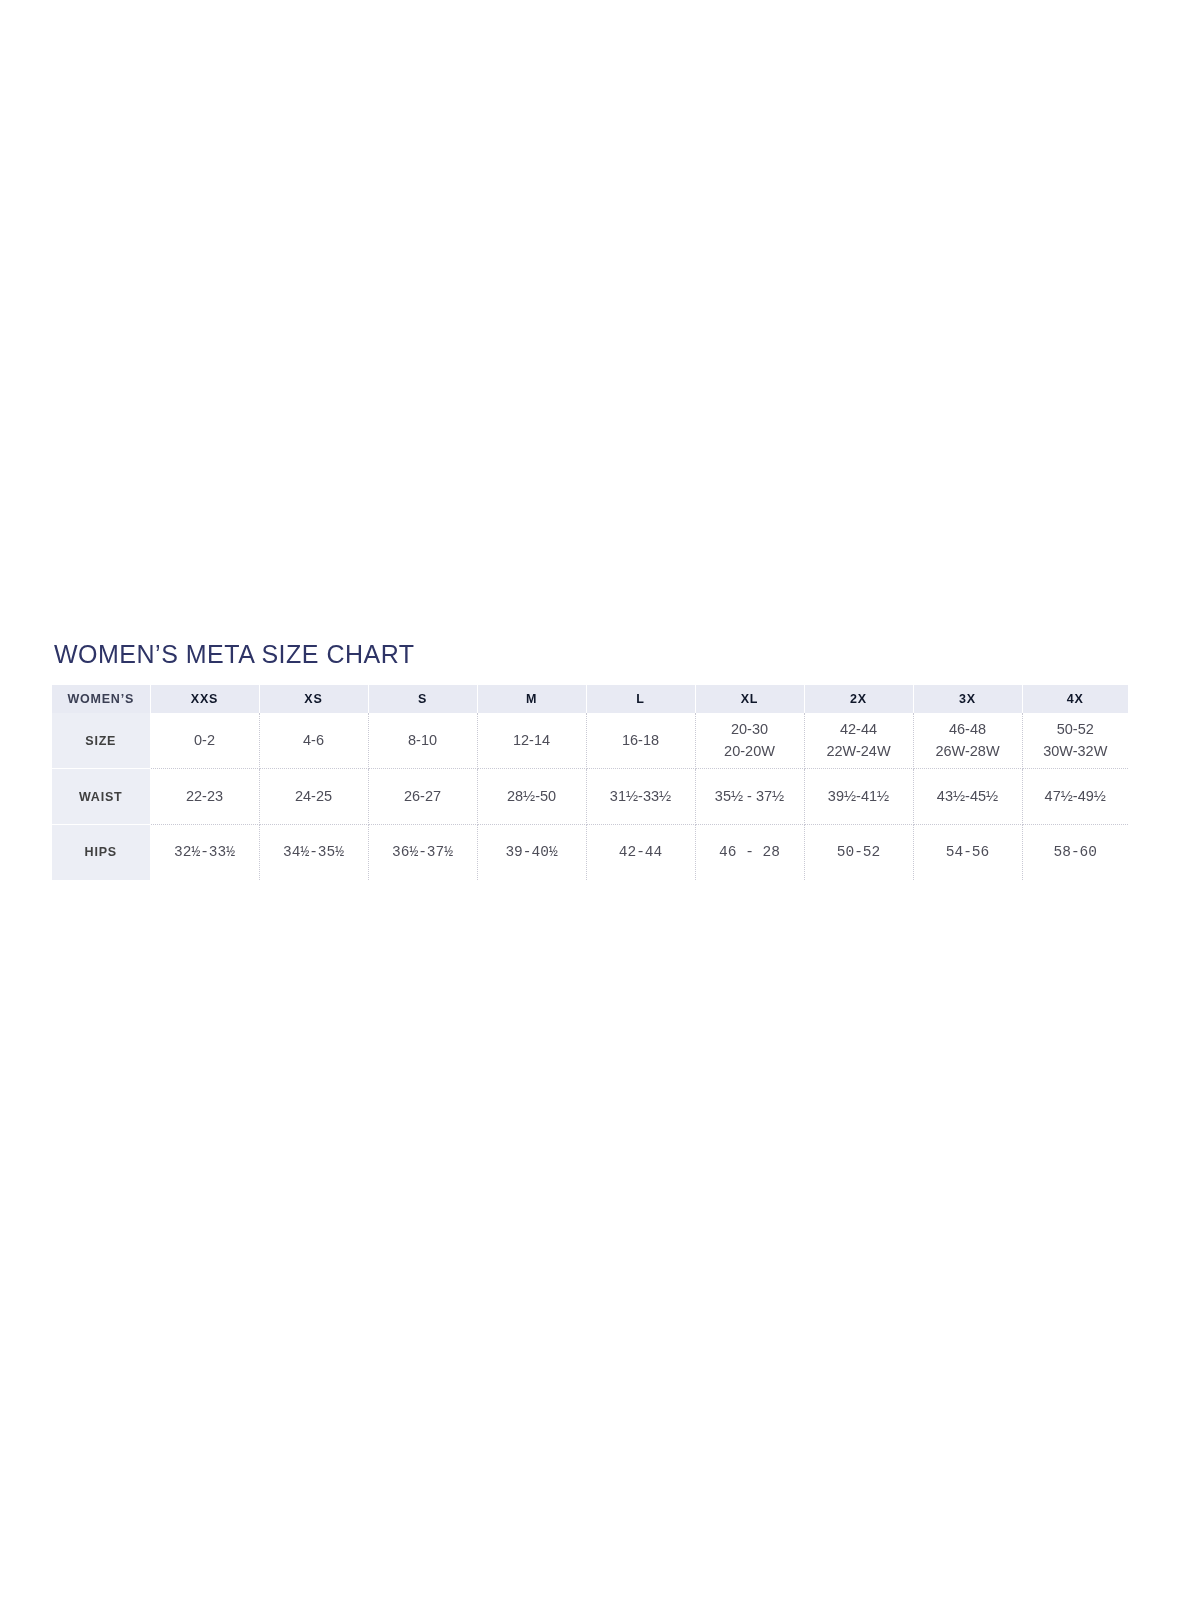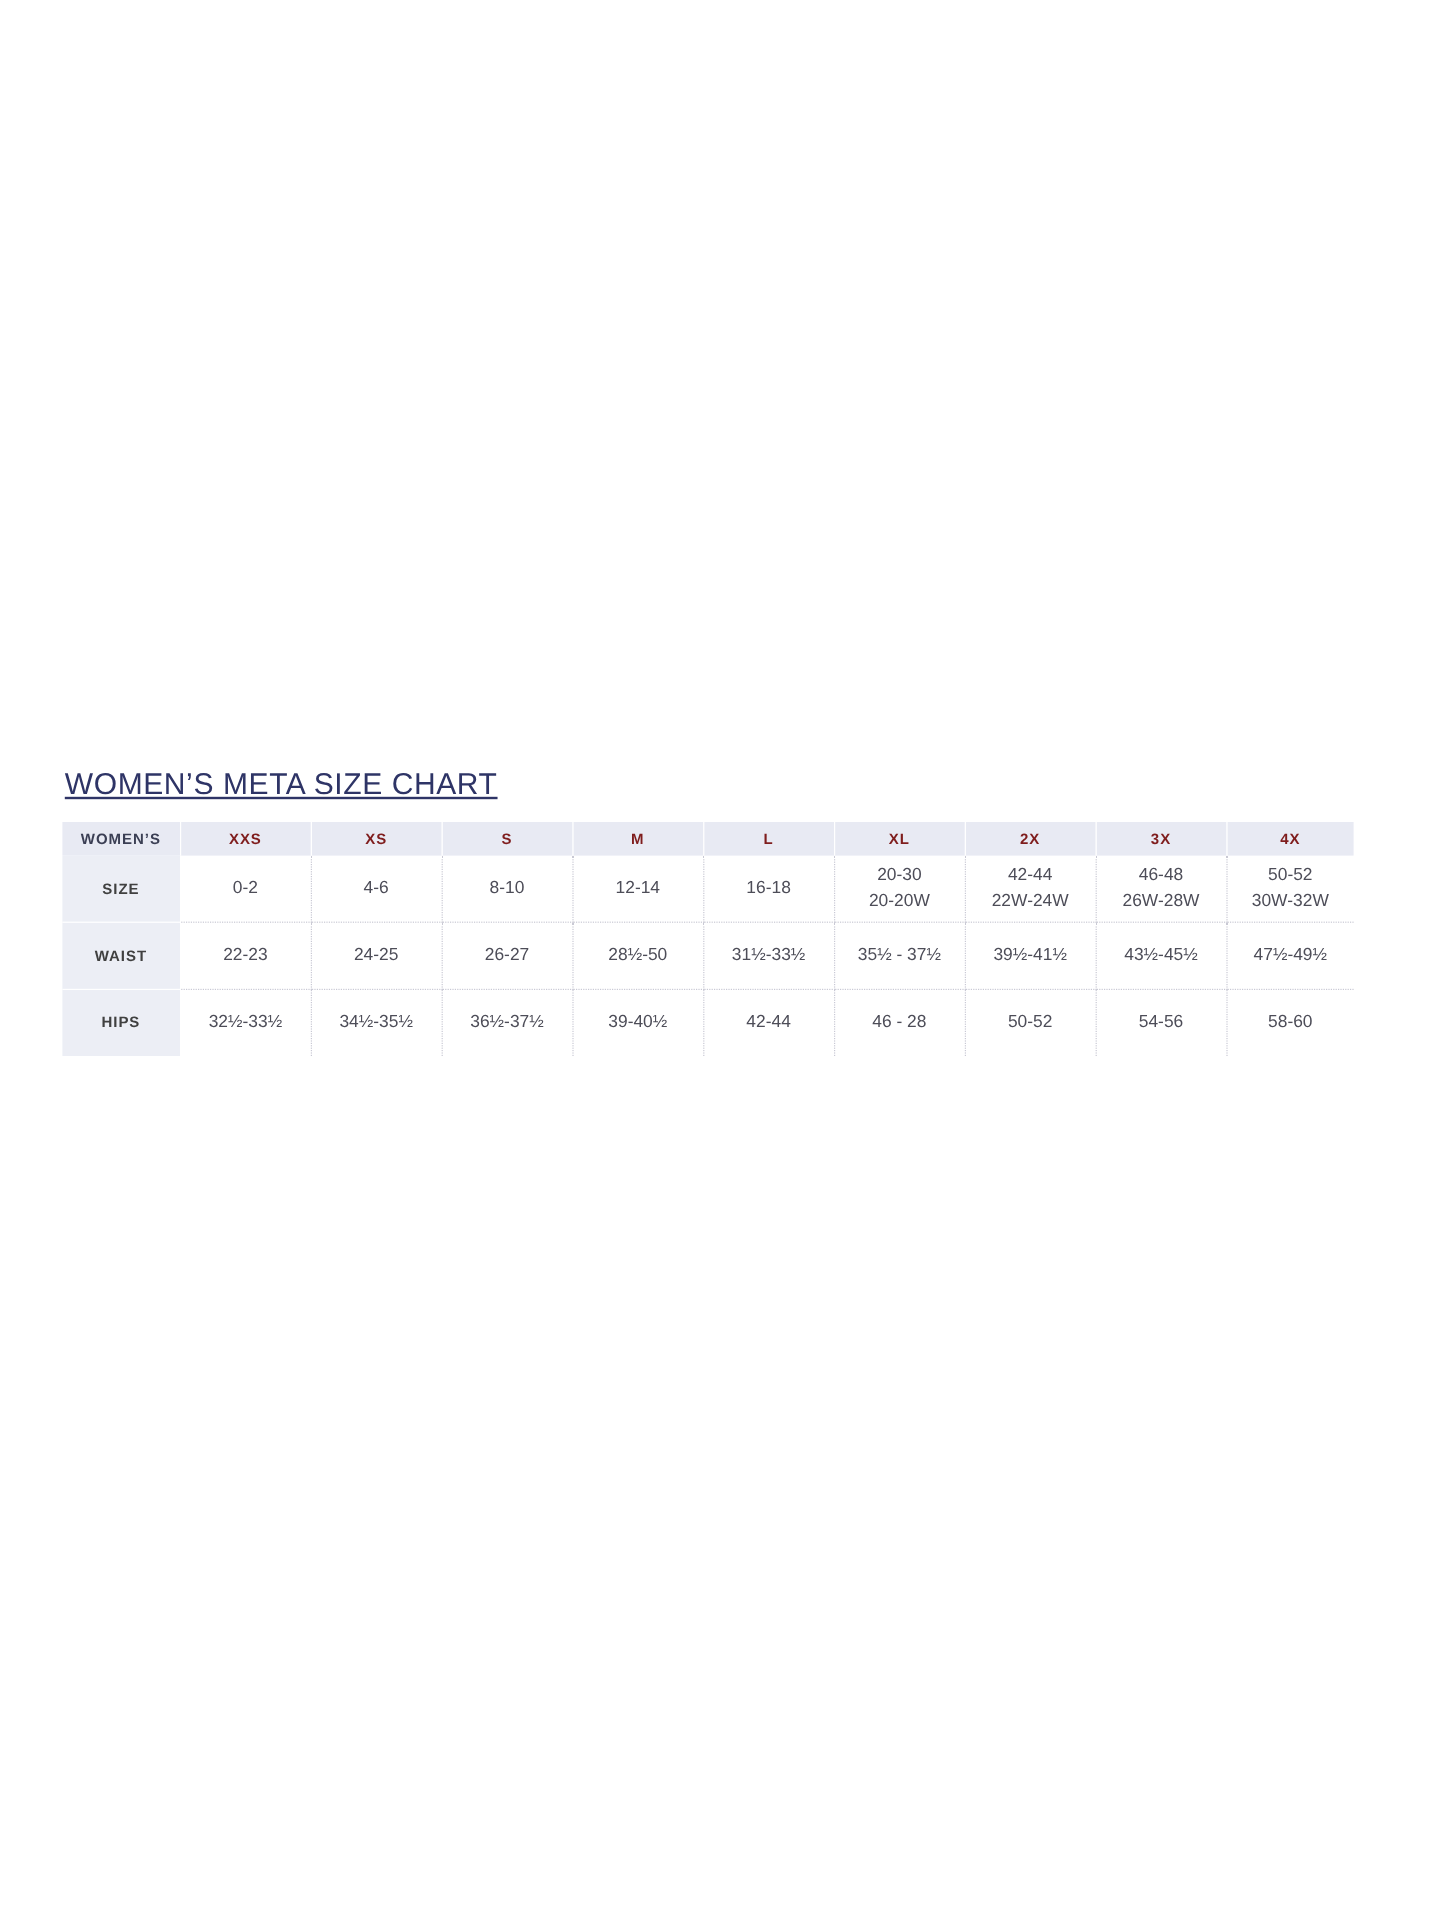--- a/index.html
+++ b/index.html
@@ -20,35 +20,34 @@
     top: 640px;
     width: 1076px;
   }
   .chart-title {
     color: #2e3466;
     font-size: 25px;
     letter-spacing: 0.5px;
     font-weight: 400;
     margin: 0 0 16px 2px;
     font-family: "Liberation Sans", sans-serif;
-    text-decoration: underline;
   }
   table.size-chart {
     border-collapse: collapse;
     width: 1076px;
     table-layout: fixed;
   }
   table.size-chart td, table.size-chart th {
     padding: 0;
     margin: 16px;
   }
   
   .hdr-cell {
     background: #e8eaf3;
-    color: #7f1d1d;
+    color: #0f172a;
     font-size: 12.5px;
     font-weight: bold;
     letter-spacing: 0.8px;
     text-align: center;
     height: 28px;
     vertical-align: middle;
     border-right: 1px solid #ffffff;
   }
   .hdr-cell.first {
     color: #3b3f54;
@@ -72,21 +71,21 @@
     font-size: 14.5px;
     text-align: center;
     vertical-align: middle;
     line-height: 1.45;
     border-right: 1px dotted #c9c9d4;
     border-bottom: 1px dotted #c9c9d4;
     height: 55px;
     padding: 2px 0;
   }
   .data-cell:last-child { border-right: none; }
-  tr.last-row .data-cell { border-bottom: none; }
+  tr.last-row .data-cell { border-bottom: none; font-family: Liberation Mono, monospace; }
   .twoline { white-space: pre-line; }
 </style>
 </head>
 <body>
 
 <div class="page">
 
   <h1 class="chart-title">WOMEN’S META SIZE CHART</h1>
 
   <table class="size-chart">

